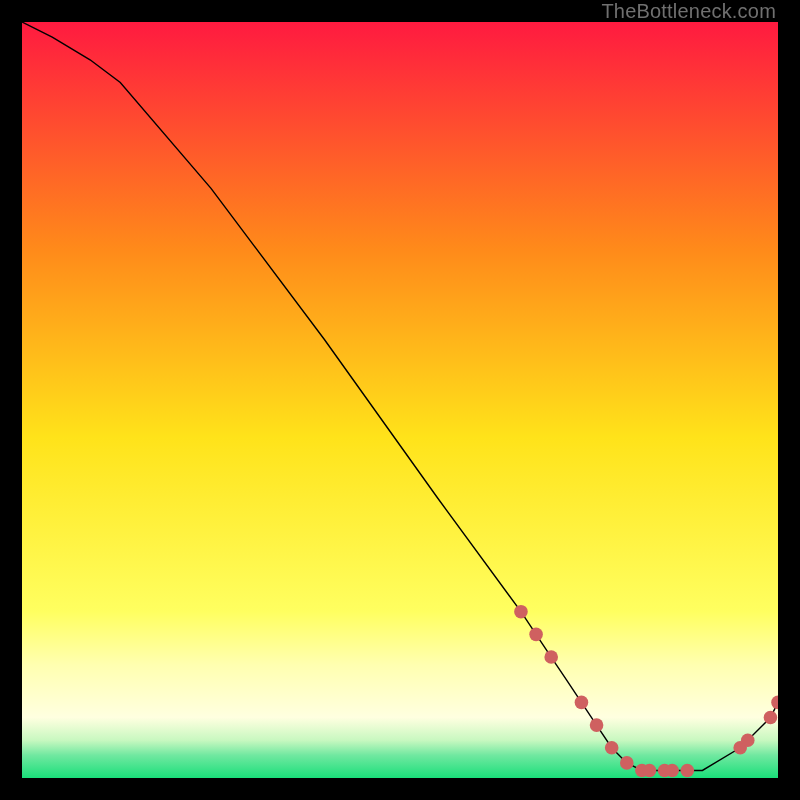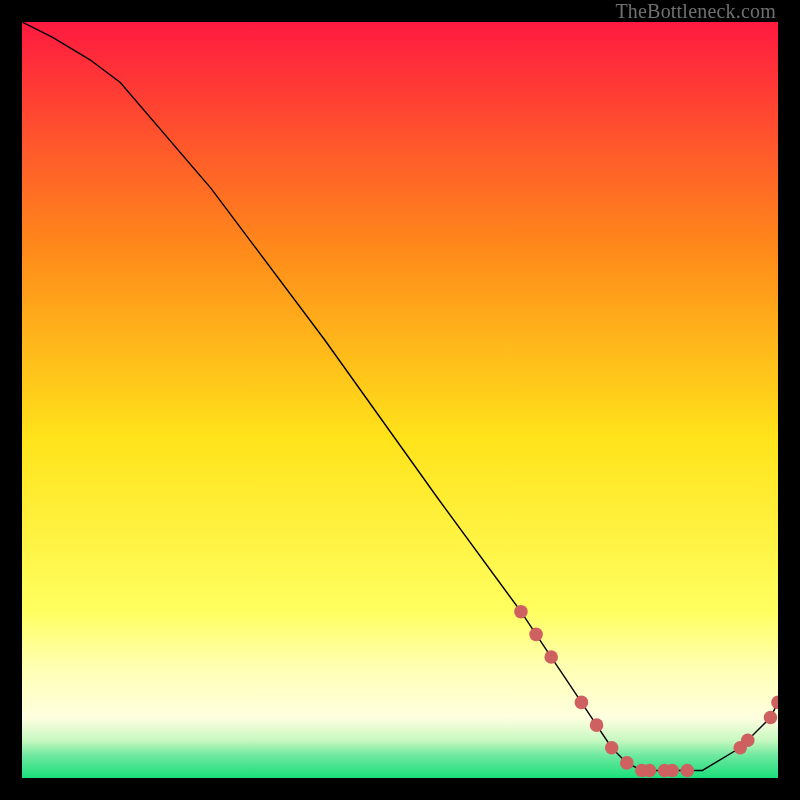--- a/index.html
+++ b/index.html
@@ -29,21 +29,21 @@
     inset: 0;
   }
   .curve {
     position: absolute;
     inset: 0;
   }
   .watermark {
     position: absolute;
     top: 0;
     right: 24px;
-    font-family: Liberation Serif, serif;
+    font-family: Liberation Sans, sans-serif;
     font-size: 20px;
     letter-spacing: 0.2px;
     color: #707070;
     user-select: none;
   }
 </style>
 </head>
 <body>
 
 <div class="stage">

